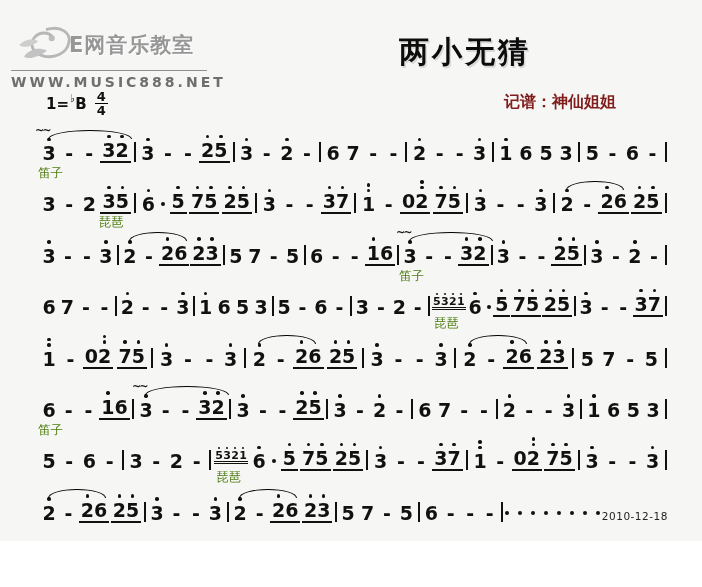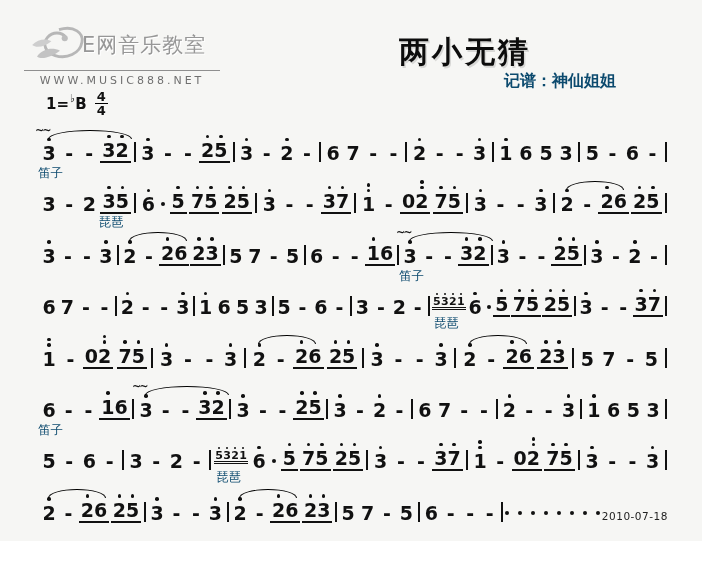--- a/index.html
+++ b/index.html
@@ -2,34 +2,34 @@
 <html><head>
 <meta charset="utf-8">
 <style>
   html,body{margin:0;padding:0;}
   body{width:702px;height:587px;position:relative;overflow:hidden;background:#ffffff;
        font-family:"DejaVu Sans","Liberation Sans",sans-serif;color:#111;}
   .sheet{position:absolute;left:0;top:0;width:702px;height:541px;background:#f6f6f4;}
   .footerarea{position:absolute;left:0;top:541px;width:702px;height:46px;background:#ffffff;}
 
   
-  .logo{position:absolute;left:24px;top:22px;width:200px;}
+  .logo{position:absolute;left:11px;top:22px;width:200px;font-weight:bold;}
   .logo-row{display:flex;align-items:center;height:46px;}
   .logo-icon{width:58px;height:44px;flex:0 0 auto;margin-left:6px;}
   .logo-title{font-size:21px;color:#979797;letter-spacing:1px;margin-left:-6px;
               text-shadow:1px 1px 0 #ffffff;white-space:nowrap;}
   .logo-rule{border:none;border-top:1px solid #8f8f8f;margin:2px 0 3px 0;width:196px;}
-  .logo-url{font-size:11px;letter-spacing:3px;color:#6f6f6f;text-align:center;width:196px;}
+  .logo-url{font-size:14px;letter-spacing:3px;color:#6f6f6f;text-align:left;width:196px;}
 
   .title{position:absolute;left:171px;top:32px;width:360px;text-align:right;
          font-size:30px;font-weight:700;letter-spacing:3px;color:#0c0c0c;
          text-shadow:1.5px 1.5px 0 rgba(0,0,0,0.12);}
   .subtitle{position:absolute;left:238px;top:77px;font-size:17px;font-weight:700;color:#141414;
             text-shadow:1px 1px 0 rgba(0,0,0,0.10);}
-  .transcriber{position:absolute;left:504px;top:71px;font-size:16px;font-weight:700;color:#0c4a6e;}
+  .transcriber{position:absolute;left:504px;top:92px;font-size:16px;font-weight:700;color:#7f1d1d;}
 
   .keysig{position:absolute;left:46px;top:90px;display:flex;align-items:center;
           font-size:15px;font-weight:700;}
   .keysig .flat{font-size:11px;position:relative;top:-5px;margin:0 0px 0 1px;}
   .meter{display:inline-flex;flex-direction:column;align-items:center;margin-left:8px;
          font-size:13px;font-weight:700;line-height:11px;}
   .meter .den{border-top:1.5px solid #000;}
   .meter span{padding:1px 2px;}
 
   
@@ -48,21 +48,21 @@
   .grace{display:flex;align-items:flex-end;border-bottom:3px double #111;padding:0 1px;
          margin-bottom:7px;align-self:flex-end;}
   .grn{display:flex;flex-direction:column;align-items:center;min-width:8px;}
   .grn .dgt{font-size:11px;line-height:11px;}
   .odot2{width:2px;height:2px;border-radius:50%;background:#111;margin:0 auto 1px;display:block;}
   .orn{position:absolute;top:-12px;left:-5px;font-size:11px;font-weight:700;font-style:normal;
        letter-spacing:-2px;line-height:10px;}
   .arc{position:absolute;top:-8px;left:8px;height:8px;border:1.4px solid #000;border-bottom:none;
        border-radius:50% / 100% 100% 0 0;}
   .sub{position:absolute;top:calc(100% + 2px);left:-2px;font-size:12.5px;font-weight:400;
-       color:#0c4a6e;white-space:nowrap;font-style:normal;}
+       color:#4d7c0f;white-space:nowrap;font-style:normal;}
   .gsub{top:calc(100% + 8px);left:2px;}
   .dser{display:flex;gap:9px;align-self:flex-end;margin-bottom:8px;}
   .sdot{width:4px;height:4px;border-radius:50%;background:#111;display:block;}
   .tail{font-size:10.5px;color:#222;align-self:flex-end;line-height:13px;letter-spacing:0.5px;}
 </style>
 </head>
 <body>
 
 <div class="sheet">
 
@@ -980,20 +980,20 @@
         <span class="dser">
           <i class="sdot"></i>
           <i class="sdot"></i>
           <i class="sdot"></i>
           <i class="sdot"></i>
           <i class="sdot"></i>
           <i class="sdot"></i>
           <i class="sdot"></i>
           <i class="sdot"></i>
         </span>
-        <span class="tail">2010-07-18</span>
+        <span class="tail">2010-12-18</span>
       </div>
     </div>
 </div>
 
 <div class="footerarea">
   
 </div>
 
 </body></html>

